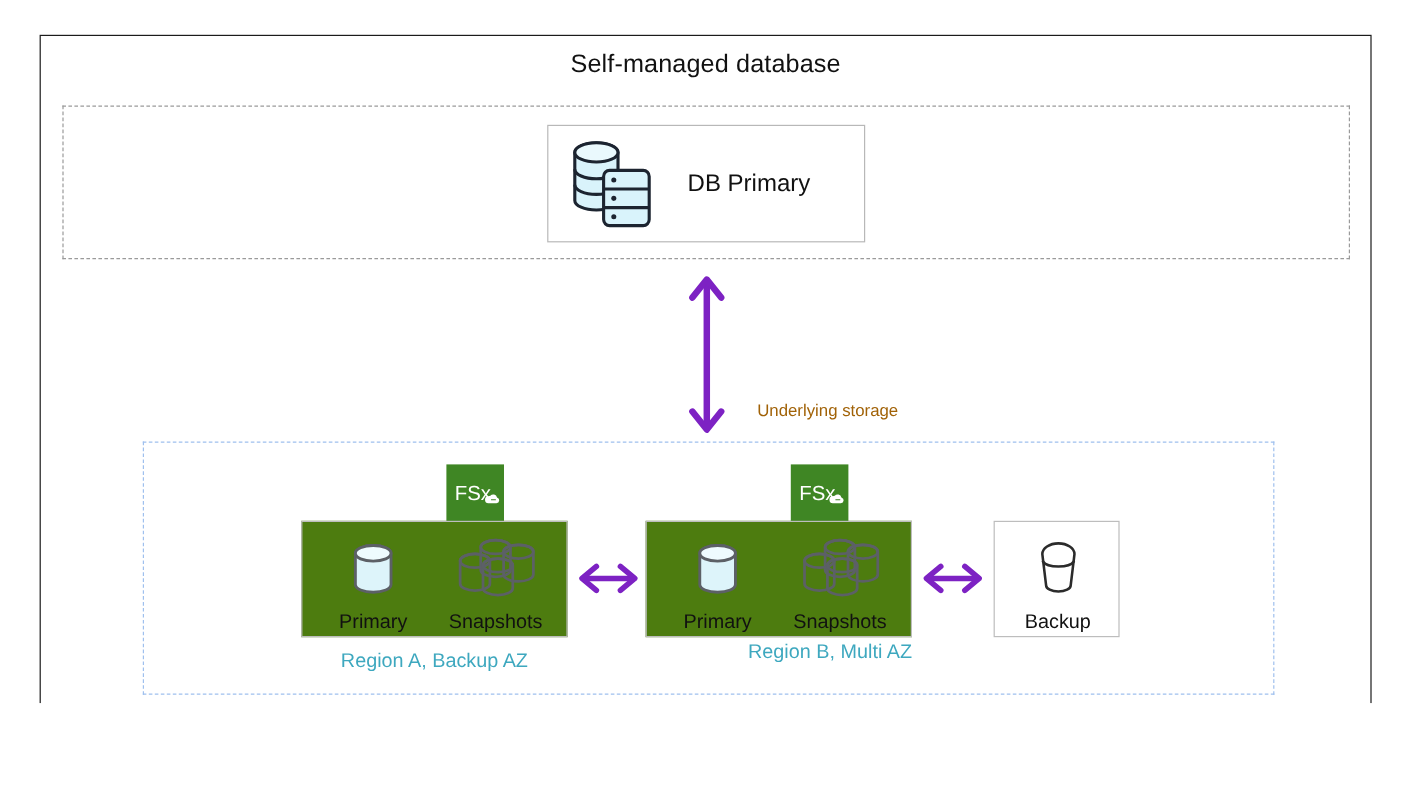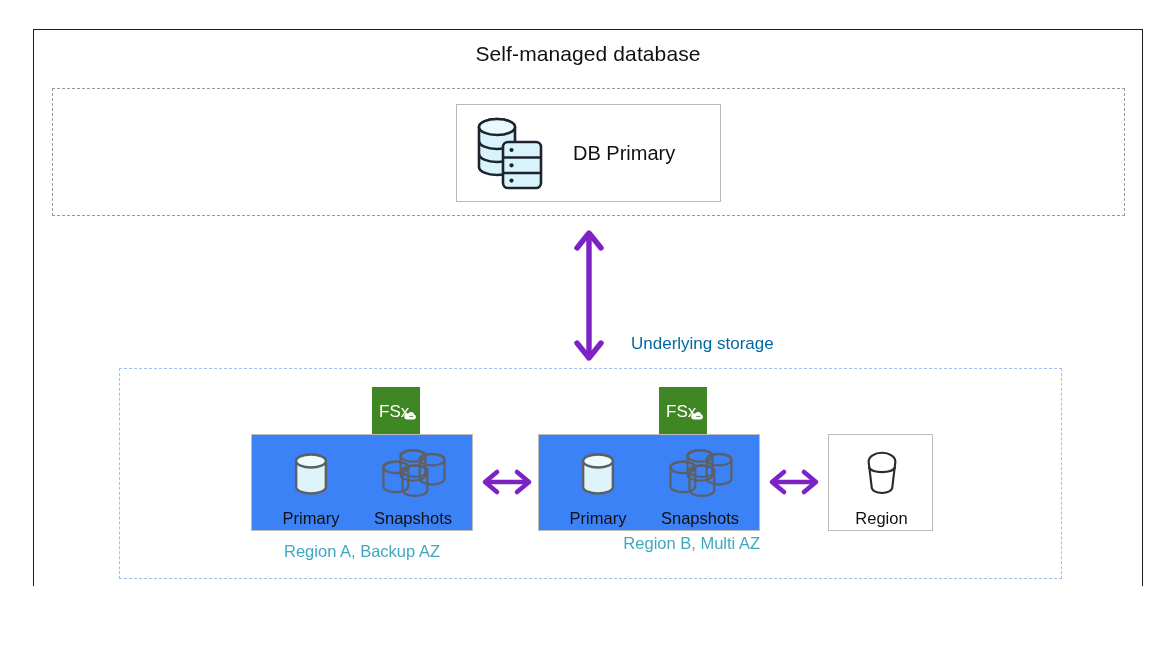--- a/index.html
+++ b/index.html
@@ -83,22 +83,22 @@
     left: 568px;
     top: 229px;
     width: 42px;
     height: 133px;
   }
 
   .underlying-label {
     position: absolute;
     left: 631px;
     top: 334px;
-    font-size: 17px;
-    color: #0369a1;
+    font-size: 14px;
+    color: #a16207;
     white-space: nowrap;
     text-align: right;
   }
 
   
   .storage-zone {
     position: absolute;
     left: 119px;
     top: 368px;
     width: 943px;
@@ -119,21 +119,21 @@
     align-items: center;
     justify-content: center;
     margin-left: 40px;
   }
   .fsx-logo svg { display: block; }
 
   .region-box {
     position: absolute;
     border: 1.3px solid #bdbdbd;
     box-sizing: border-box;
-    background: #3b82f6;
+    background: #4d7c0f;
     padding-left: 48px;
   }
 
   .asset {
     position: absolute;
     display: flex;
     flex-direction: column;
     align-items: center;
   }
   .asset-icon { height: 58px; display: flex; align-items: flex-end; justify-content: center; }
@@ -341,17 +341,17 @@
   <div class="backup-box" style="left:828px;top:434px;width:105px;height:97px;">
     <div class="asset" style="left:0;top:9px;width:105px;">
       <span class="asset-icon">
         <svg viewBox="0 0 56 58" width="50" height="52">
           <g stroke="#2b2b2b" stroke-width="2.4" fill="none" stroke-linejoin="round" stroke-linecap="round">
             <path d="M13 13 a15 10 0 0 1 30 0 l-3.5 29 a11.5 6 0 0 1 -23 0 z"></path>
             <path d="M13.6 20 a15 6.5 0 0 0 28.8 0" fill="none"></path>
           </g>
         </svg>
       </span>
-      <span class="asset-label">Region</span>
+      <span class="asset-label">Backup</span>
     </div>
   </div>
 
 </div>
 
 </body></html>

